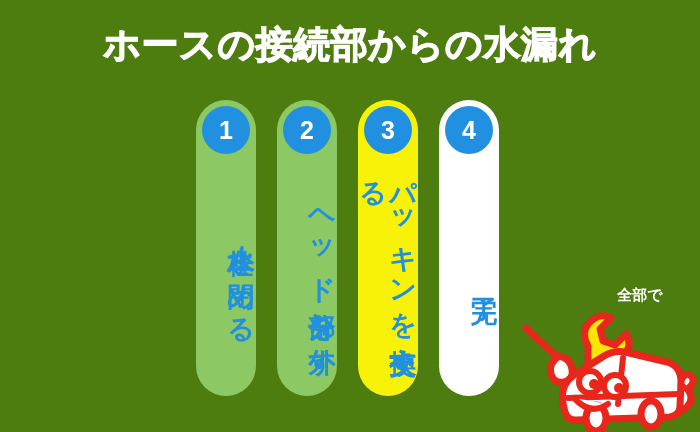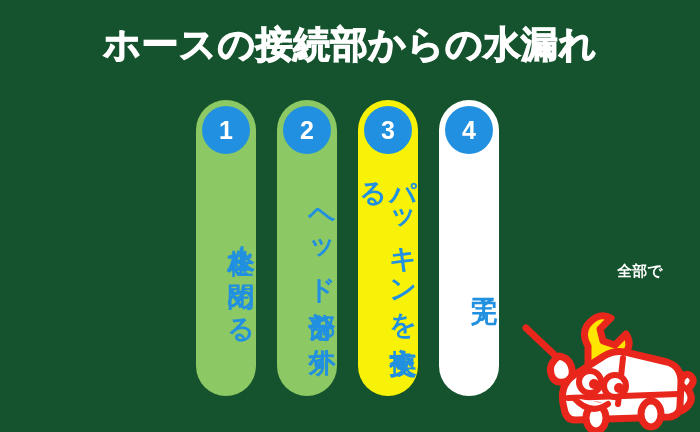--- a/index.html
+++ b/index.html
@@ -118,21 +118,21 @@
     top: 296px;
     width: 184px;
     height: 140px;
     z-index: 2;
   }
   #mascot svg { display: block; width: 184px; height: 140px; }
 </style>
 </head>
 <body>
 
-<div id="infographic" style="background: #14532d;">
+<div id="infographic" style="background: #4d7c0f;">
 
   <div id="title">ホースの接続部からの水漏れ</div>
 
   <div id="steps">
 
     <div class="step-pill green" style="background: rgb(140, 200, 99);">
       <div class="step-badge" style="background: rgb(33, 144, 224);">1</div>
       <div class="step-label" style="color: rgb(33, 144, 224);">止水栓を閉める</div>
     </div>
 
@@ -146,21 +146,21 @@
       <div class="step-label" style="color: rgb(33, 144, 224);">パッキンを交換する</div>
     </div>
 
     <div class="step-pill white" style="background: rgb(255, 255, 255);">
       <div class="step-badge" style="background: rgb(33, 144, 224);">4</div>
       <div class="step-label" style="color: rgb(33, 144, 224);">完了</div>
     </div>
 
   </div>
 
-  <div id="mascot-caption" style="color: rgb(255, 255, 255);">
+  <div id="mascot-caption" style="color: rgb(255, 255, 255); margin-top: 24px;">
     <span class="cap-line">全部で</span>
   </div>
 
   <div id="mascot">
     <svg viewBox="0 0 184 140" xmlns="http://www.w3.org/2000/svg">
       <g fill="none" stroke="#E8261B" stroke-width="7" stroke-linejoin="round" stroke-linecap="round">
 
         <path d="M8 32 L44 66" fill="#FFFFFF"></path>
 
         <path d="M41 60 q11 2 13 13 q2 11 -8 13 q-10 2 -13 -8 q-3 -10 8 -18 z" fill="#FFFFFF"></path>

